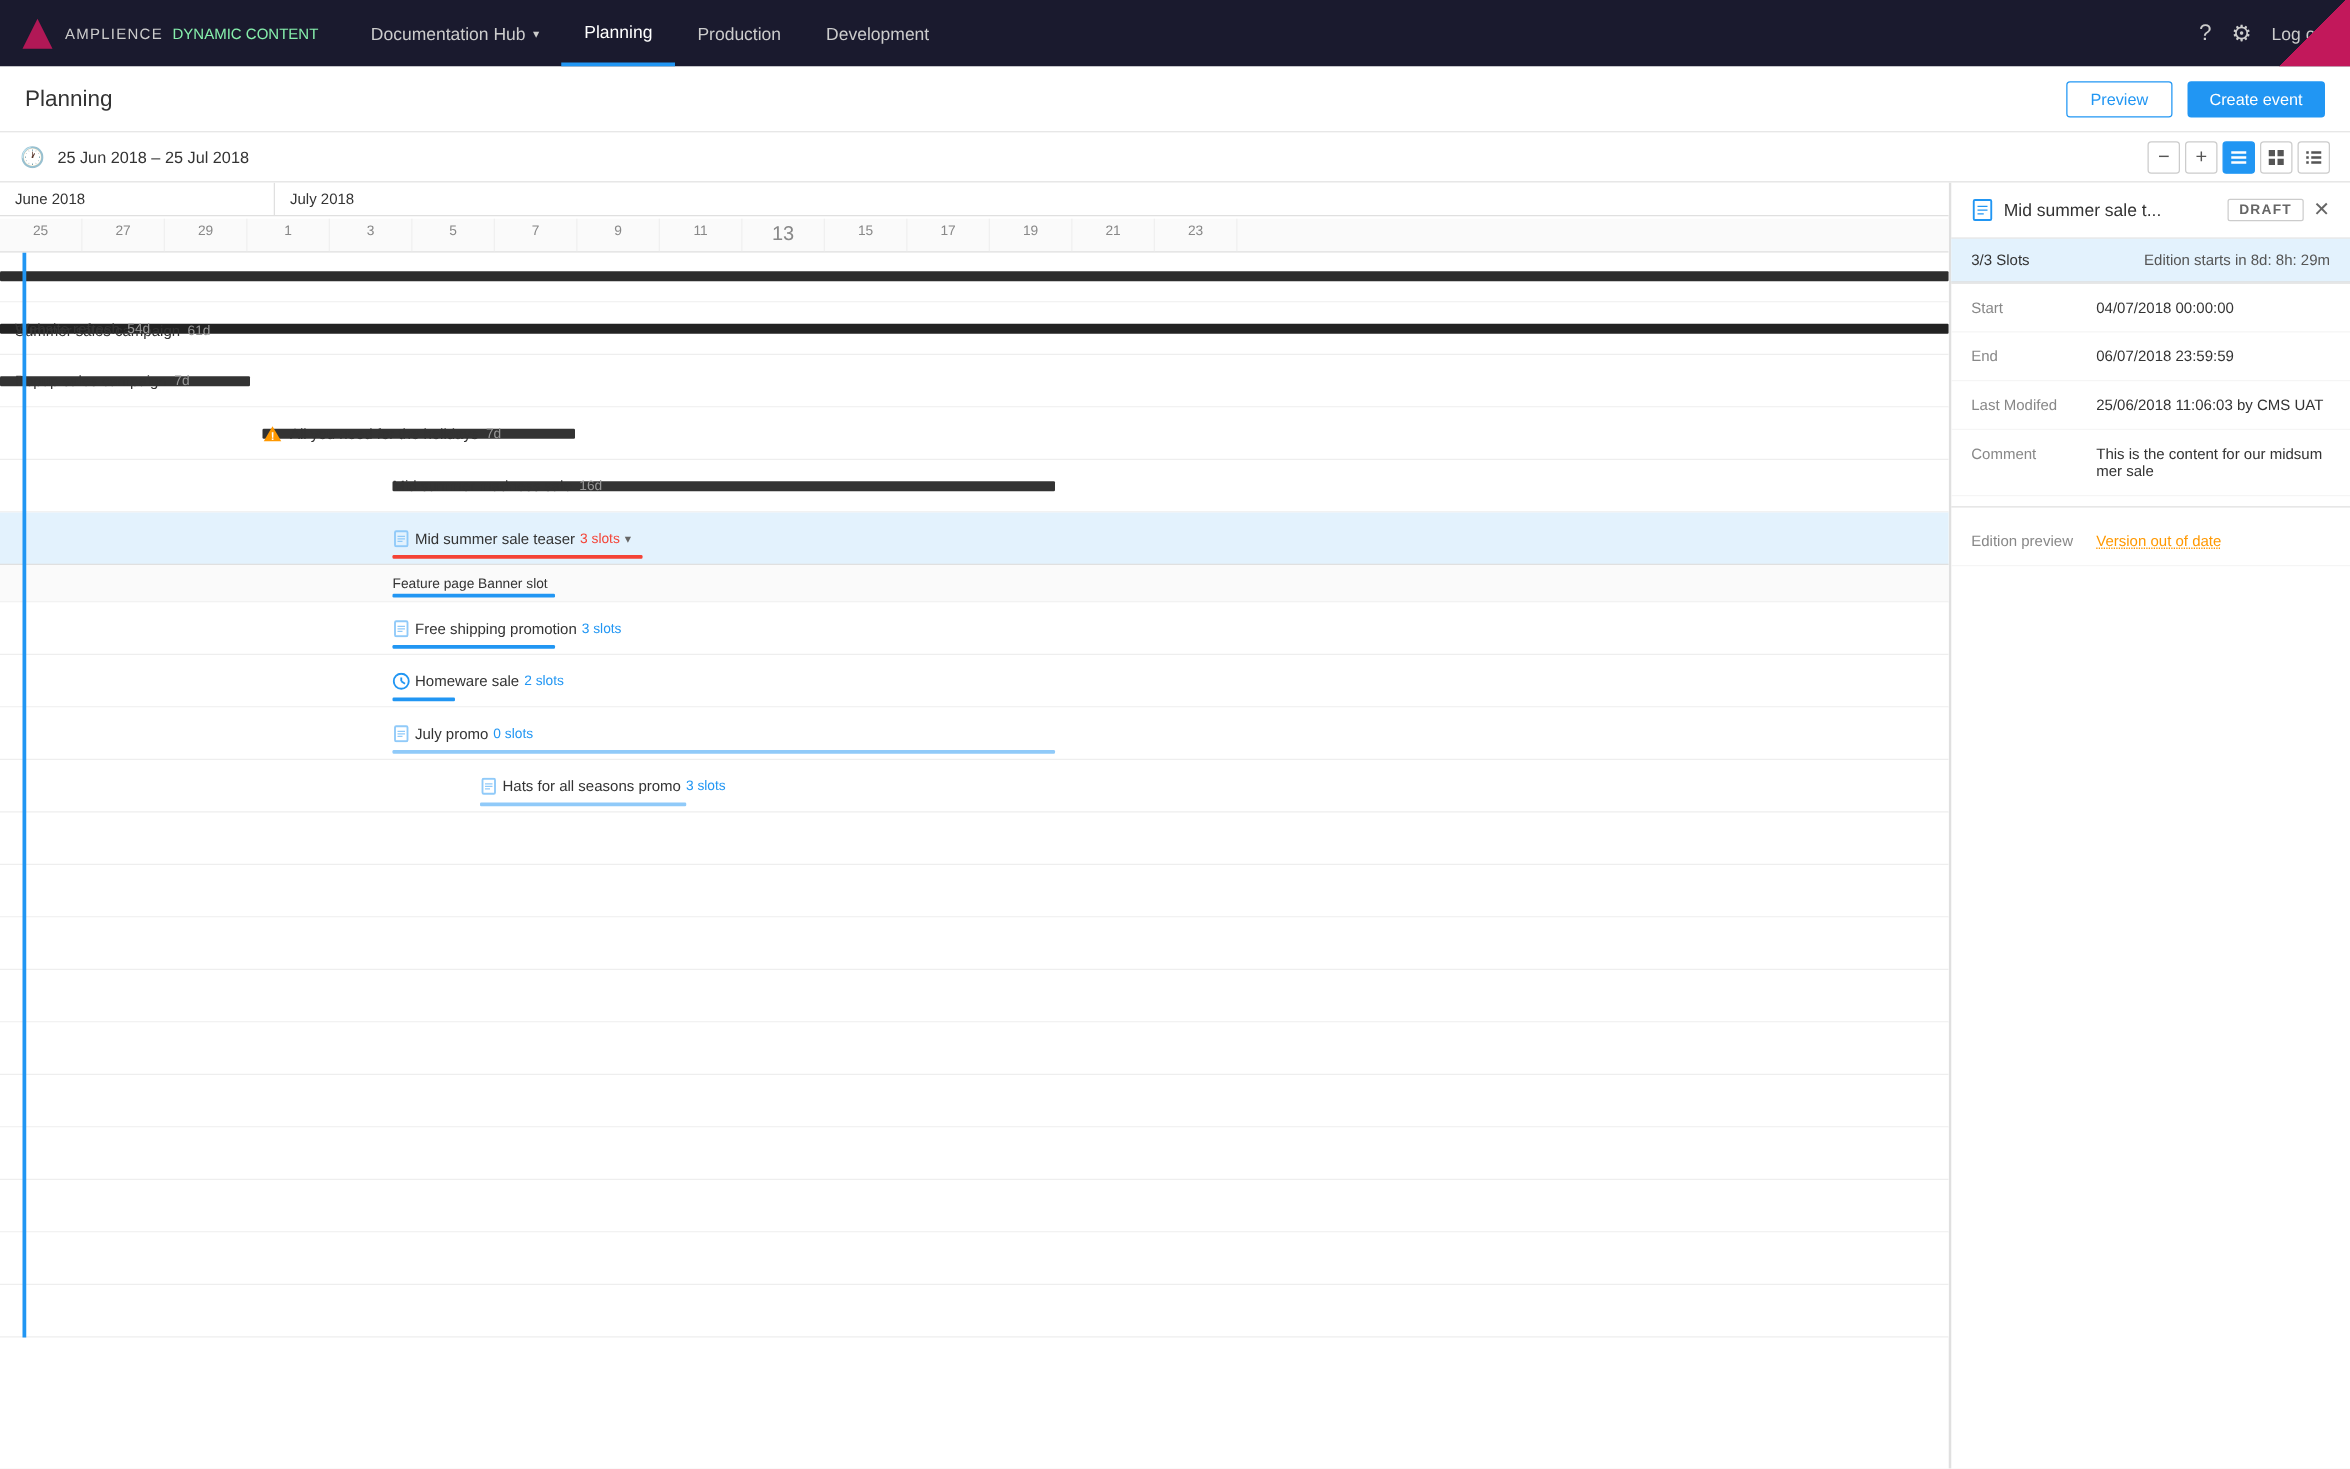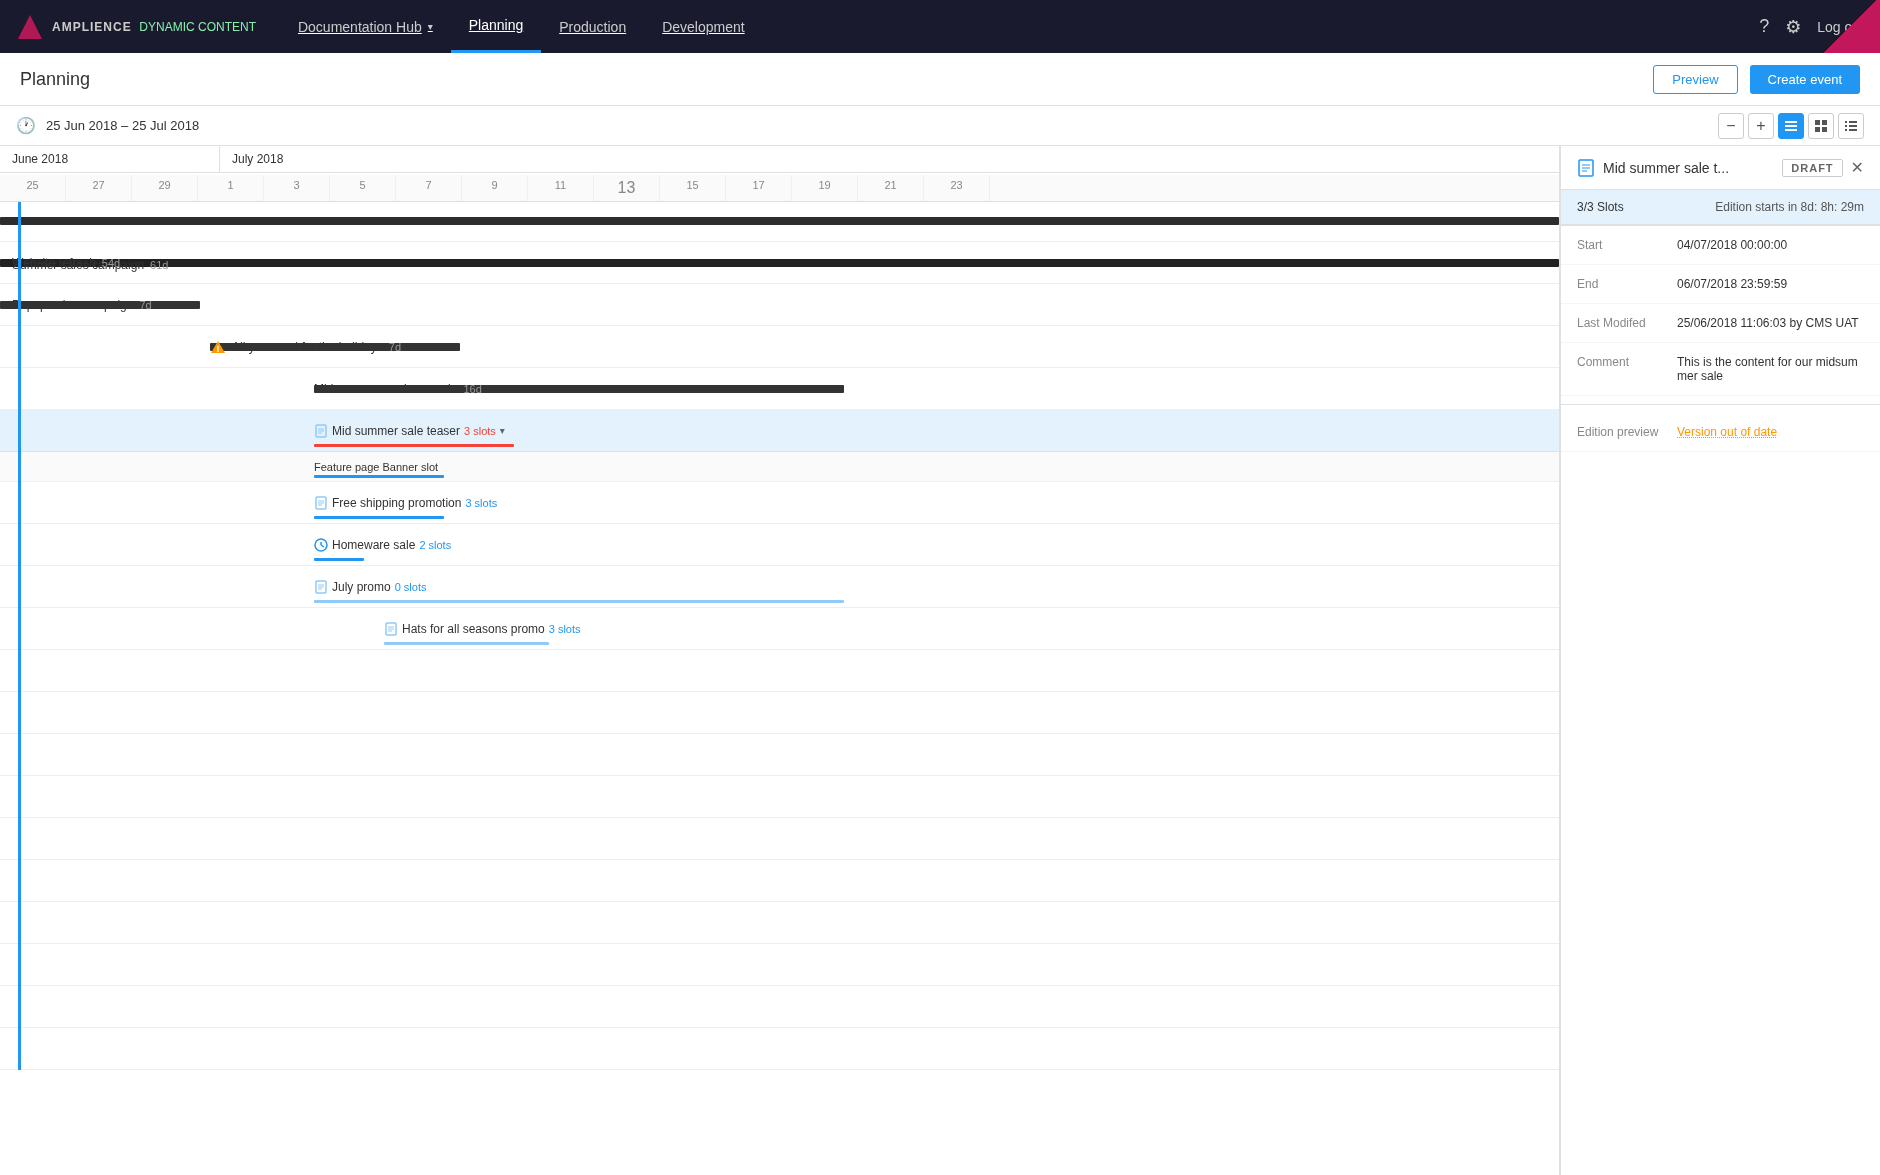--- a/index.html
+++ b/index.html
@@ -25,21 +25,20 @@
     }
     .brand-logo {
       width: 28px;
       height: 28px;
       margin-right: 8px;
     }
     .nav-tabs {
       display: flex;
       flex: 1;
       height: 100%;
-      text-decoration: underline;
     }
     .nav-tab {
       display: flex;
       align-items: center;
       height: 100%;
       padding: 0 18px;
       color: #ccc;
       cursor: pointer;
       font-size: 14px;
       position: relative;
@@ -245,21 +244,21 @@
   </style>
 </head>
 <body>
 
 <nav class="top-nav" style="position:relative;">
   <div class="brand">
     <svg class="brand-logo" viewBox="0 0 28 28">
       <polygon points="14,2 26,26 2,26" fill="#c2185b" opacity="0.9"></polygon>
     </svg>
     <span>
-      <span style="font-weight:700;letter-spacing:1px;font-size:12px;">AMPLIENCE</span>
+      <span style="font-weight:400;letter-spacing:1px;font-size:12px;">AMPLIENCE</span>
       <span style="font-weight:400;font-size:12px;margin-left:4px;color:#86efac;">DYNAMIC CONTENT</span>
     </span>
   </div>
   <div class="nav-tabs">
     <div class="nav-tab">
       <span>Documentation Hub</span>
       <span class="dropdown-arrow">▾</span>
     </div>
     <div class="nav-tab active">
       <span>Planning</span>

